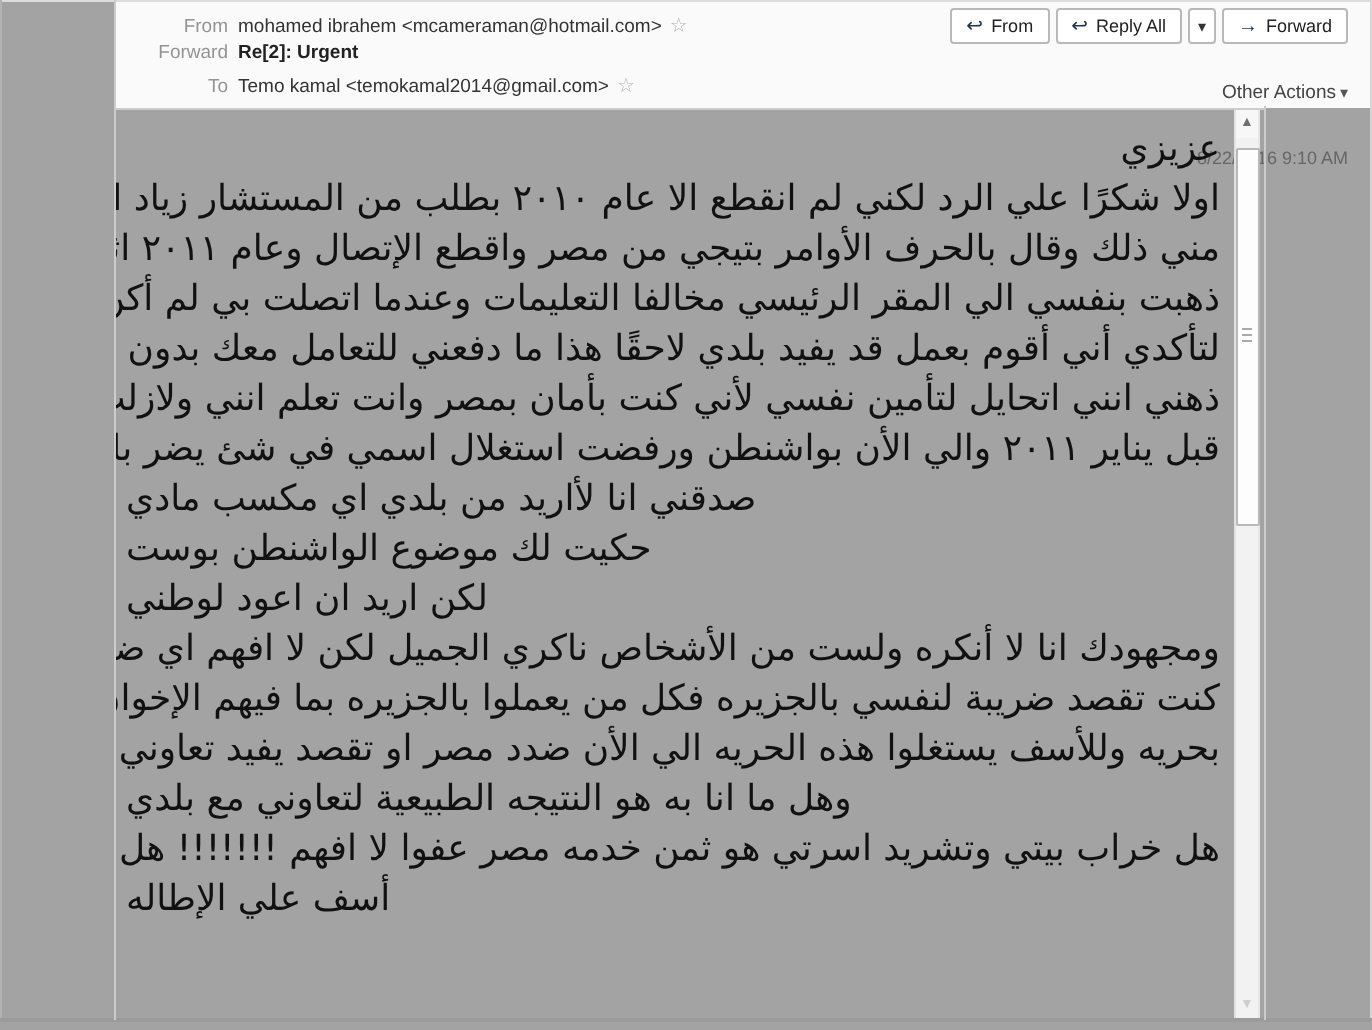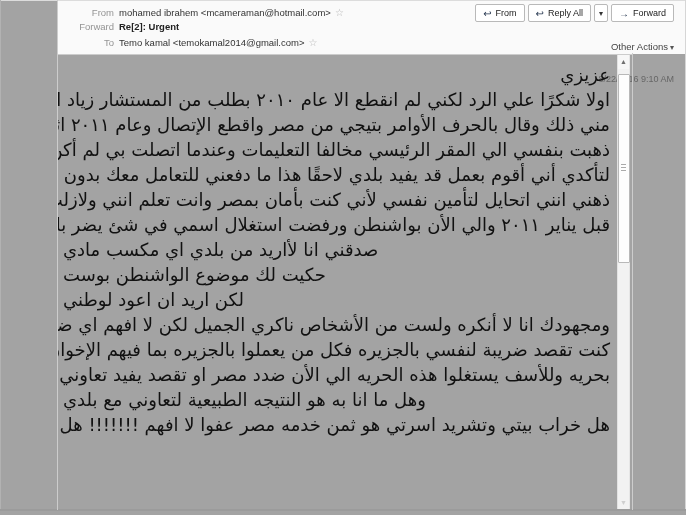--- a/index.html
+++ b/index.html
@@ -109,20 +109,21 @@
       <div class="msg-line align-right">ذهني انني اتحايل لتأمين نفسي  لأني كنت بأمان بمصر وانت تعلم انني ولازلت علي موقفي سواء</div>
       <div class="msg-line align-right">قبل يناير ٢٠١١ والي الأن بواشنطن ورفضت استغلال اسمي في شئ يضر بلدي الي الأن وانا</div>
       <div class="msg-line align-left">صدقني انا لأاريد من بلدي اي مكسب مادي</div>
       <div class="msg-line align-left">حكيت لك موضوع الواشنطن بوست</div>
       <div class="msg-line align-left">لكن اريد ان اعود لوطني</div>
       <div class="msg-line align-right">ومجهودك انا لا أنكره ولست من الأشخاص ناكري الجميل لكن لا افهم اي ضريبة تتحدث عنها اذا</div>
       <div class="msg-line align-right">كنت تقصد ضريبة لنفسي بالجزيره فكل من يعملوا بالجزيره بما فيهم الإخوان يذهبوا الي مصر</div>
       <div class="msg-line align-right">بحريه وللأسف يستغلوا هذه الحريه الي الأن ضدد مصر او تقصد يفيد تعاوني مع بلدي</div>
       <div class="msg-line align-left">وهل ما انا به هو النتيجه الطبيعية لتعاوني مع بلدي</div>
       <div class="msg-line align-right">هل خراب بيتي وتشريد اسرتي هو ثمن خدمه مصر عفوا لا افهم !!!!!!! هل هذه القضيه افادت</div>
+      <div class="msg-line align-left">أسف علي الإطاله</div>
     </div>
 
   <div class="vscroll">
     <div class="sb-up">▲</div>
     <div class="sb-thumb">
       <div class="sb-grip"></div>
     </div>
     <div class="sb-down">▼</div>
   </div>
 

